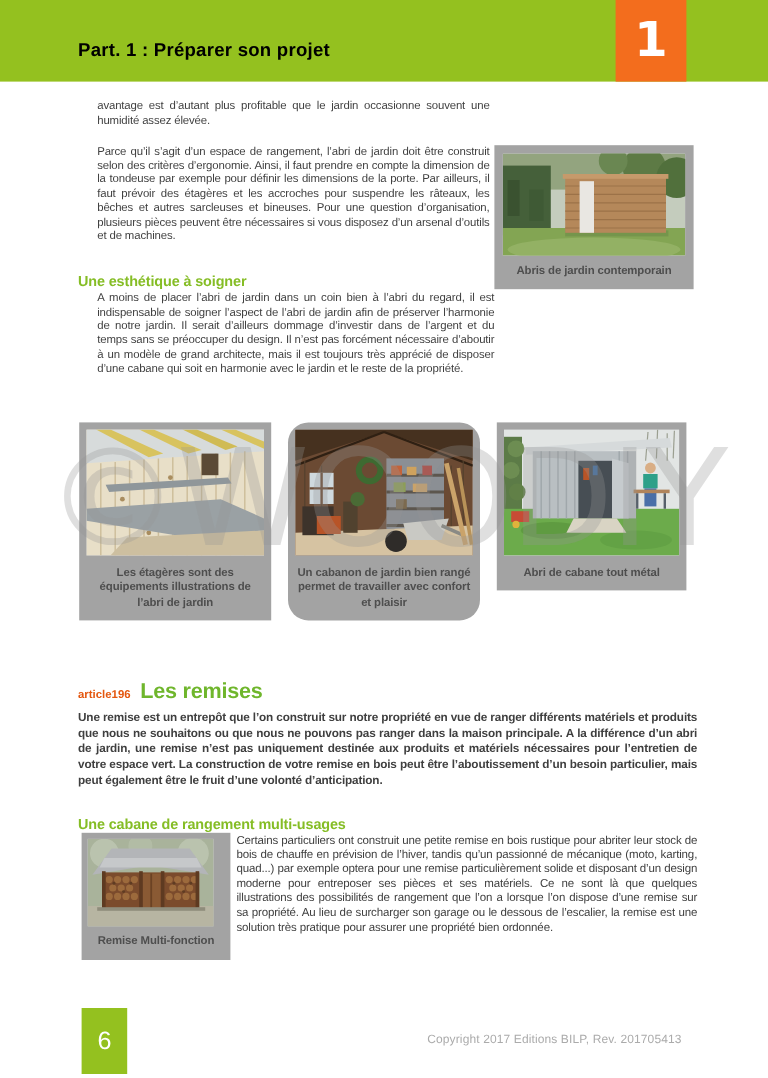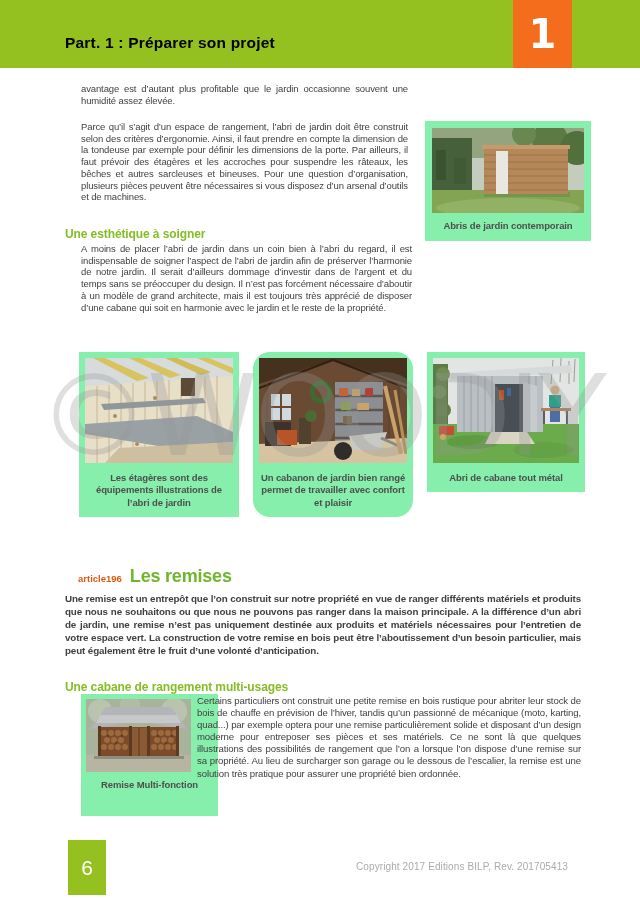--- a/index.html
+++ b/index.html
@@ -14,40 +14,40 @@
   .chapter-num { color:#ffffff; font-size:40px; font-weight:bold; line-height:1; font-family:"DejaVu Sans", sans-serif; }
   
   .btxt { font-size:9.5px; line-height:11.7px; text-align:justify; letter-spacing:-0.12px;margin-left:16px; }
   .p-intro { position:absolute; left:65px; top:83px; width:327px; }
   .p-ergo  { position:absolute; left:65px; top:121px; width:327px; }
   .p-esthetique { position:absolute; left:65px; top:243px; width:331px; }
   .subheading { position:absolute; font-size:12px; font-weight:bold; color:#85bd25; letter-spacing:-0.1px; }
   .h-esthetique { left:65px; top:227px; }
   .h-cabane { left:65px; top:680px;text-align:right; }
   
-  .figbox { position:absolute; background:#86efac; box-sizing:border-box;margin-left:13px; }
+  .figbox { position:absolute; background:#a3a3a3; box-sizing:border-box; }
   .figphoto { display:block; background:#cccccc; }
   .figcaption { font-weight:bold; font-size:9.5px; line-height:12.4px; color:#4e4e4e; text-align:center; letter-spacing:-0.1px; }
   .fig-contemporain { left:412px; top:121px; width:166px; padding:7px 7px 9px 7px; }
   .fig-contemporain .figphoto { width:152px; height:85px; }
   .fig-contemporain .figcaption { margin-top:7px; }
   .fig-row { padding:6px 6px 8px 6px; top:352px; }
   .fig-row .figphoto { width:148px; height:105px; }
   .fig-row .figcaption { margin-top:9px; }
   .figbox1 { left:66px;  width:160px; }
   .figbox2 { left:240px; width:160px;border-radius:17px; }
   .figbox3 { left:414px; width:158px; }
   .figbox3 .figphoto { width:146px; }
   
-  .remises-heading { position:absolute; left:78px; top:566px; }
+  .remises-heading { position:absolute; left:65px; top:566px; }
   .article-tag { color:#e4570f; font-size:9.5px; font-weight:bold; vertical-align:baseline; }
   .remises-title { color:#6fb62c; font-size:18px; font-weight:bold; margin-left:8px; letter-spacing:-0.2px; }
   .p-remises { position:absolute; left:65px; top:593px; width:516px; font-weight:bold; font-size:9.8px; line-height:12.9px; text-align:justify; letter-spacing:-0.12px; }
   
-  .fig-remise { left:68px; top:694px; width:137px; padding:5px 5px 25px 5px; }
+  .fig-remise { left:68px; top:694px; width:124px; padding:5px 5px 9px 5px; }
   .fig-remise .figphoto { width:105px; height:73px; }
   .fig-remise .figcaption { margin-top:7px; }
   .p-cabane { position:absolute; left:197px; top:695px; width:384px; font-size:9.6px; line-height:12.1px; text-align:justify; letter-spacing:-0.12px; }
   
   .watermark {
     position:absolute; left:38px; top:360px; width:600px; z-index:40;
     font-family:"DejaVu Sans", sans-serif; font-weight:normal; font-size:112px; line-height:1;
     color:rgba(150,150,150,0.30); letter-spacing:-3px; pointer-events:none; white-space:nowrap;
   }
   

